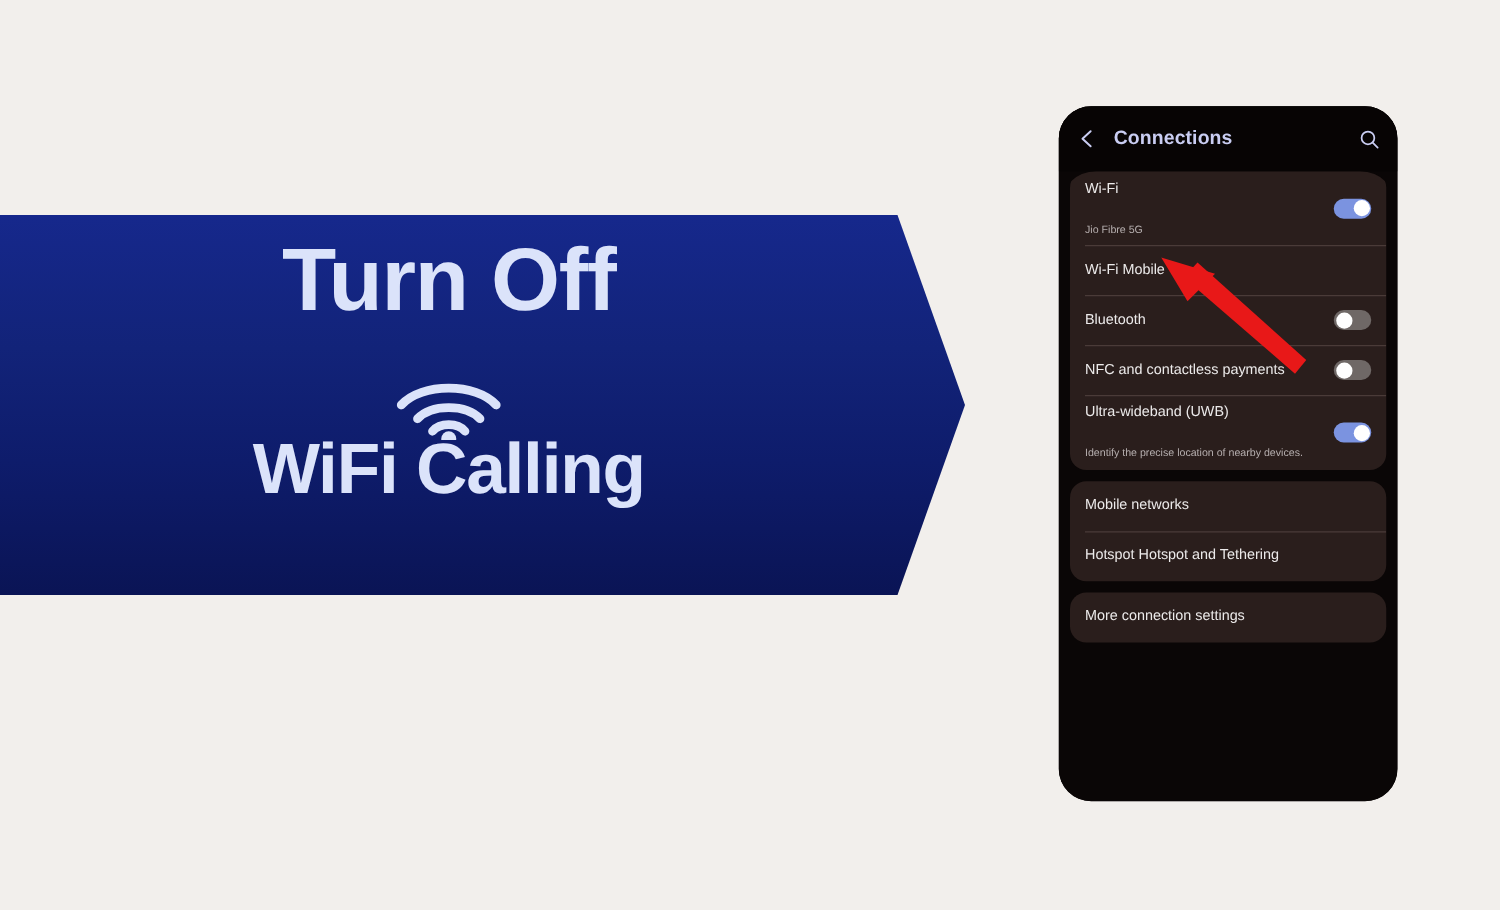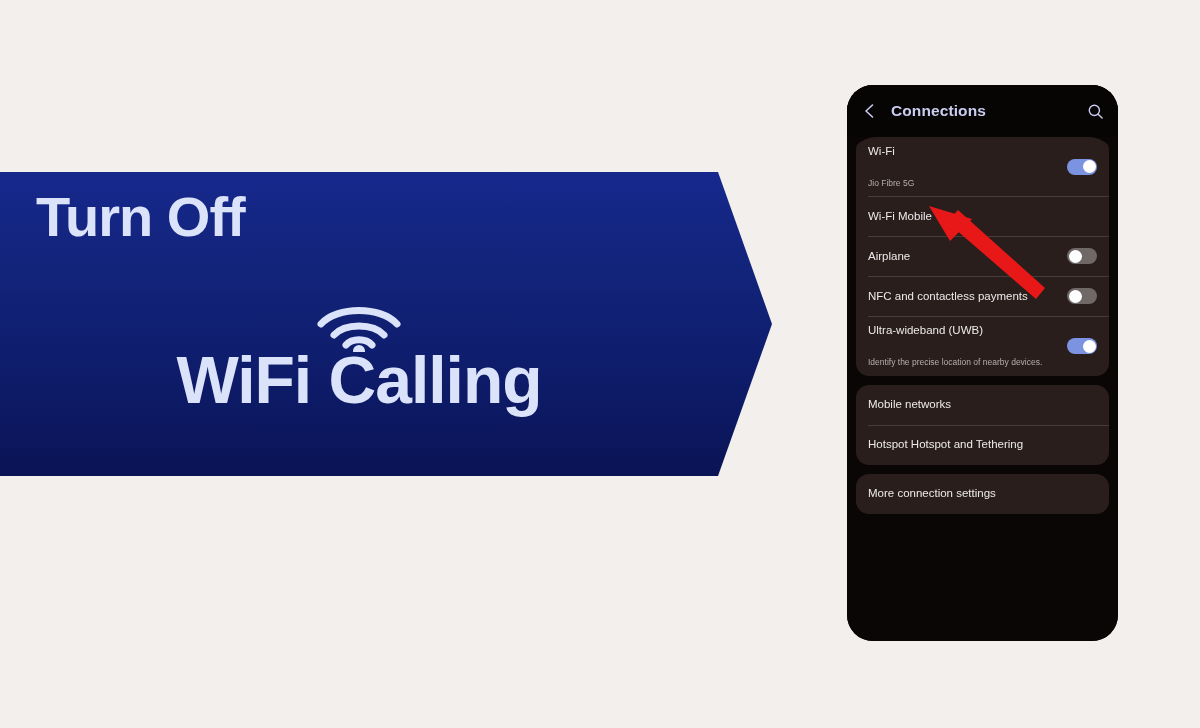--- a/index.html
+++ b/index.html
@@ -15,34 +15,34 @@
   .banner {
     position:absolute;
     left:0; top:172px;
     width:772px; height:304px;
     background:linear-gradient(180deg, #16288c 0%, #122379 35%, #0e1c6b 65%, #0a1455 100%);
     -webkit-clip-path:polygon(0 0, 718px 0, 772px 50%, 718px 100%, 0 100%);
     clip-path:polygon(0 0, 718px 0, 772px 50%, 718px 100%, 0 100%);
   }
   .banner-line1 {
     position:absolute; left:0; top:14px; width:718px;
-    font-size:56px; font-weight:bold; letter-spacing:-1px;
+    text-align:center;
+    font-size:71px; font-weight:bold; letter-spacing:-1px;
     color:#dbe3fa;
     line-height:1.1;
-    margin-left:36px;
   }
   .wifi-glyph {
     position:absolute; left:0; top:132px; width:718px;
     text-align:center; line-height:0;
   }
   .wifi-glyph svg { display:inline-block; }
   .banner-line2 {
     position:absolute; left:0; top:172px; width:718px;
     text-align:center;
-    font-size:66px; font-weight:bold; letter-spacing:-1px;
+    font-size:57px; font-weight:bold; letter-spacing:-1px;
     color:#dbe3fa;
     line-height:1.1;
   }
 
   
   .phone {
     position:absolute;
     left:847px; top:85px;
     width:271px; height:556px;
     background:#0c0708;
@@ -183,21 +183,21 @@
           </div>
 
           <div class="row">
             <div class="row-texts">
               <div class="row-title">Wi-Fi Mobile</div>
             </div>
           </div>
 
           <div class="row">
             <div class="row-texts">
-              <div class="row-title">Airplane</div>
+              <div class="row-title">Bluetooth</div>
             </div>
             <div class="toggle off">
                 <span class="knob"></span>
               </div>
           </div>
 
           <div class="row">
             <div class="row-texts">
               <div class="row-title">NFC and contactless payments</div>
             </div>

